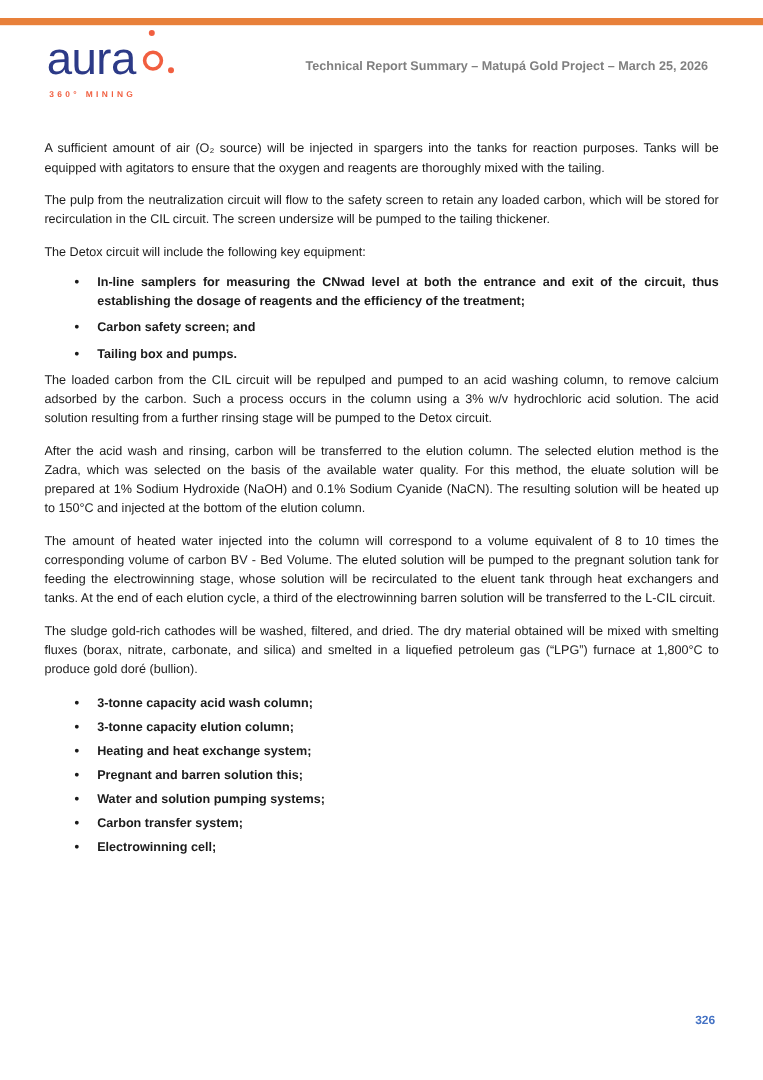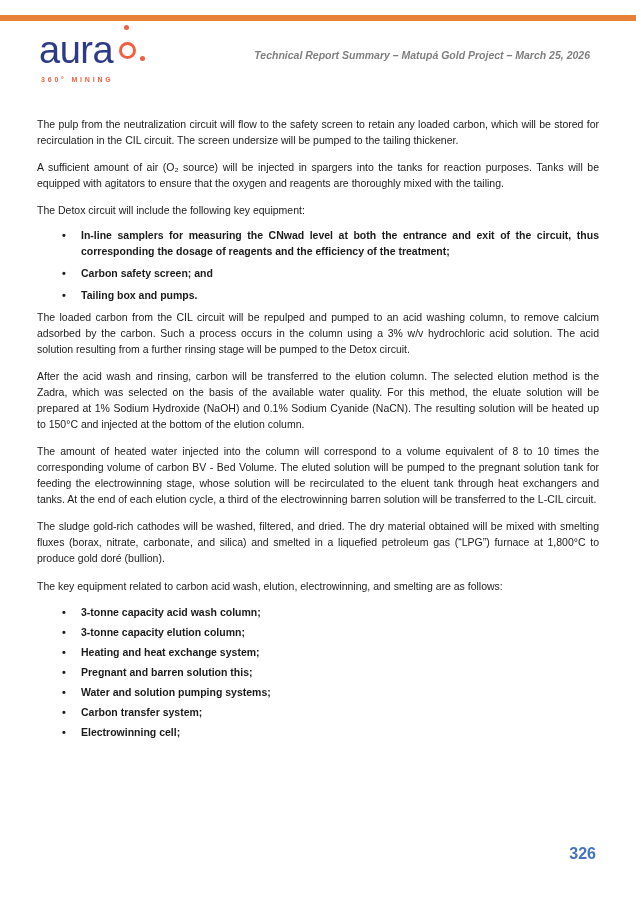--- a/index.html
+++ b/index.html
@@ -44,21 +44,20 @@
     position: absolute; left: 41px; top: 76px;
     font-size: 7px; letter-spacing: 2.8px;
     color: #F15F40; font-weight: 700;
     white-space: nowrap;
   }
   .header-title {
     position: absolute; top: 49px; right: 46px;
     font-size: 10.5px; font-weight: 700;
     color: #7f7f7f;
     white-space: nowrap;
-    font-style: italic;
   }
 
   
   .content {
     position: absolute; left: 37px; top: 116px;
     width: 562px;
     font-size: 10.5px; line-height: 16px;
     text-align: justify;
   }
   .content p { margin: 0 0 11px; }
@@ -87,21 +86,21 @@
     letter-spacing: 0.2px;
   }
   h2.section-heading .sec-num { margin-right: 13px; }
   p.sludge { margin-bottom: 12px; }
   p.key-equip { margin-bottom: 10px; }
   ul.equip-list li { margin-bottom: 4px; }
 
   
   .page-number {
     position: absolute; top: 845px; right: 40px;
-    font-size: 16px; font-weight: 700;
+    font-size: 10px; font-weight: 700;
     color: #4472C4;
   }
 </style>
 </head>
 <body>
 
 <div class="page">
 
   <div class="top-bar"></div>
 
@@ -109,42 +108,41 @@
   <div class="mark-dot-top"></div>
   <div class="mark-ring"></div>
   <div class="mark-dot-period"></div>
   <div class="logo-tagline">360° MINING</div>
 
   <div class="header-title">Technical Report Summary – Matupá Gold Project – March 25, 2026</div>
 
   <div class="content">
 
 
+    <p>A sufficient amount of air (O₂ source) will be injected in spargers into the tanks for reaction purposes. Tanks will be equipped with agitators to ensure that the oxygen and reagents are thoroughly mixed with the tailing.</p>
+
     <p>The pulp from the neutralization circuit will flow to the safety screen to retain any loaded carbon, which will be stored for recirculation in the CIL circuit. The screen undersize will be pumped to the tailing thickener.</p>
-
-    <p>A sufficient amount of air (O₂ source) will be injected in spargers into the tanks for reaction purposes. Tanks will be equipped with agitators to ensure that the oxygen and reagents are thoroughly mixed with the tailing.</p>
 
     <p class="detox-intro">The Detox circuit will include the following key equipment:</p>
 
     <ul class="detox-list">
-      <li>In-line samplers for measuring the CNwad level at both the entrance and exit of the circuit, thus corresponding the dosage of reagents and the efficiency of the treatment;</li>
+      <li>In-line samplers for measuring the CNwad level at both the entrance and exit of the circuit, thus establishing the dosage of reagents and the efficiency of the treatment;</li>
       <li>Carbon safety screen; and</li>
       <li>Tailing box and pumps.</li>
     </ul>
 
 
     <p>The loaded carbon from the CIL circuit will be repulped and pumped to an acid washing column, to remove calcium adsorbed by the carbon. Such a process occurs in the column using a 3% w/v hydrochloric acid solution. The acid solution resulting from a further rinsing stage will be pumped to the Detox circuit.</p>
 
     <p>After the acid wash and rinsing, carbon will be transferred to the elution column. The selected elution method is the Zadra, which was selected on the basis of the available water quality. For this method, the eluate solution will be prepared at 1% Sodium Hydroxide (NaOH) and 0.1% Sodium Cyanide (NaCN). The resulting solution will be heated up to 150°C and injected at the bottom of the elution column.</p>
 
     <p>The amount of heated water injected into the column will correspond to a volume equivalent of 8 to 10 times the corresponding volume of carbon BV - Bed Volume. The eluted solution will be pumped to the pregnant solution tank for feeding the electrowinning stage, whose solution will be recirculated to the eluent tank through heat exchangers and tanks. At the end of each elution cycle, a third of the electrowinning barren solution will be transferred to the L-CIL circuit.</p>
 
     <p class="sludge">The sludge gold-rich cathodes will be washed, filtered, and dried. The dry material obtained will be mixed with smelting fluxes (borax, nitrate, carbonate, and silica) and smelted in a liquefied petroleum gas (“LPG”) furnace at 1,800°C to produce gold doré (bullion).</p>
 
-    <p class="key-equip">The key equipment related to carbon acid wash, elution, electrowinning, and smelting are as follows:</p>
 
     <ul class="equip-list">
       <li>3-tonne capacity acid wash column;</li>
       <li>3-tonne capacity elution column;</li>
       <li>Heating and heat exchange system;</li>
       <li>Pregnant and barren solution this;</li>
       <li>Water and solution pumping systems;</li>
       <li>Carbon transfer system;</li>
       <li>Electrowinning cell;</li>
     </ul>

